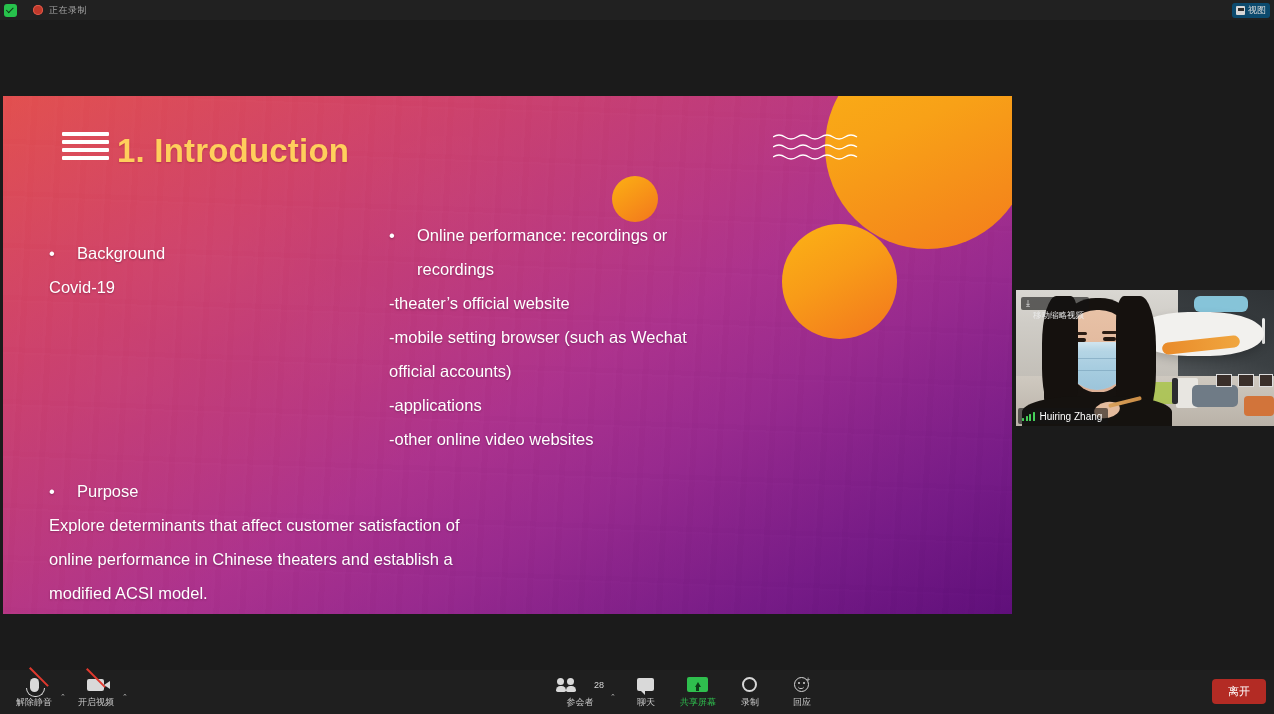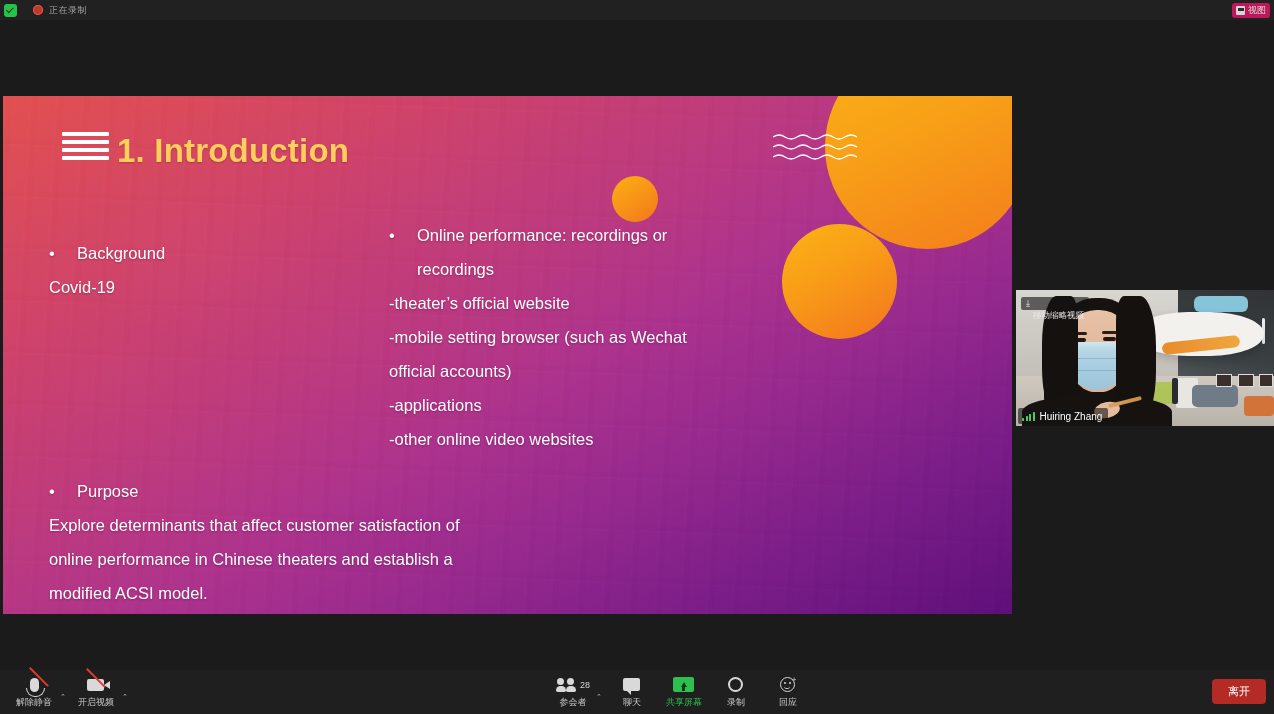--- a/index.html
+++ b/index.html
@@ -33,21 +33,21 @@
     background:#c0392b; margin-left:10px;
     box-shadow:inset 0 0 0 1px #e05b4a;
   }
   .tb-label{
     font-size:9px; color:#b9b9b9; letter-spacing:.5px;
     opacity:.85; white-space:nowrap;
   }
   .tb-right{
     position:absolute; right:4px; top:3px;
     display:flex; align-items:center; gap:3px;
-    background:#be185d; border-radius:3px; padding:1px 4px;text-align:center;
+    background:#0c4a6e; border-radius:3px; padding:1px 4px;text-align:center;
   }
   .tb-right .mini-ico{
     width:9px; height:9px; background:#d7d7d7; border-radius:1px;
     position:relative;
   }
   .tb-right .mini-ico:before{
     content:""; position:absolute; left:1.5px; top:1.5px;
     width:6px; height:3px; background:#2e2e2e;
   }
   .tb-right-label{ font-size:9px; color:#dcdcdc; }
@@ -285,21 +285,21 @@
     content:""; position:absolute; right:-6px; top:2px;
     border-top:4px solid transparent; border-bottom:4px solid transparent;
     border-right:6px solid #d9d9d9;
   }
   
   .people{ position:relative; width:22px; height:14px; }
   .people .h{ position:absolute; width:7px; height:7px; background:#d9d9d9; border-radius:50%; top:0; }
   .people .b{ position:absolute; width:10px; height:6px; background:#d9d9d9; border-radius:5px 5px 2px 2px; top:8px; }
   .people .h.p1{ left:1px; } .people .b.b1{ left:-0.5px; }
   .people .h.p2{ left:11px; } .people .b.b2{ left:9.5px; }
-  .p-count{ font-size:9px; color:#d7d7d7; margin-left:2px; align-self:center;text-align:center; }
+  .p-count{ font-size:9px; color:#d7d7d7; margin-left:16px; align-self:center;text-align:center; }
   
   .bubble{ width:17px; height:13px; background:#d9d9d9; border-radius:2px; position:relative; }
   .bubble:after{
     content:""; position:absolute; left:3px; bottom:-4px;
     border-left:5px solid transparent; border-right:0 solid transparent;
     border-top:5px solid #d9d9d9;
   }
   
   .share-box{
     width:21px; height:15px; background:#2fbf4e; border-radius:2px;

